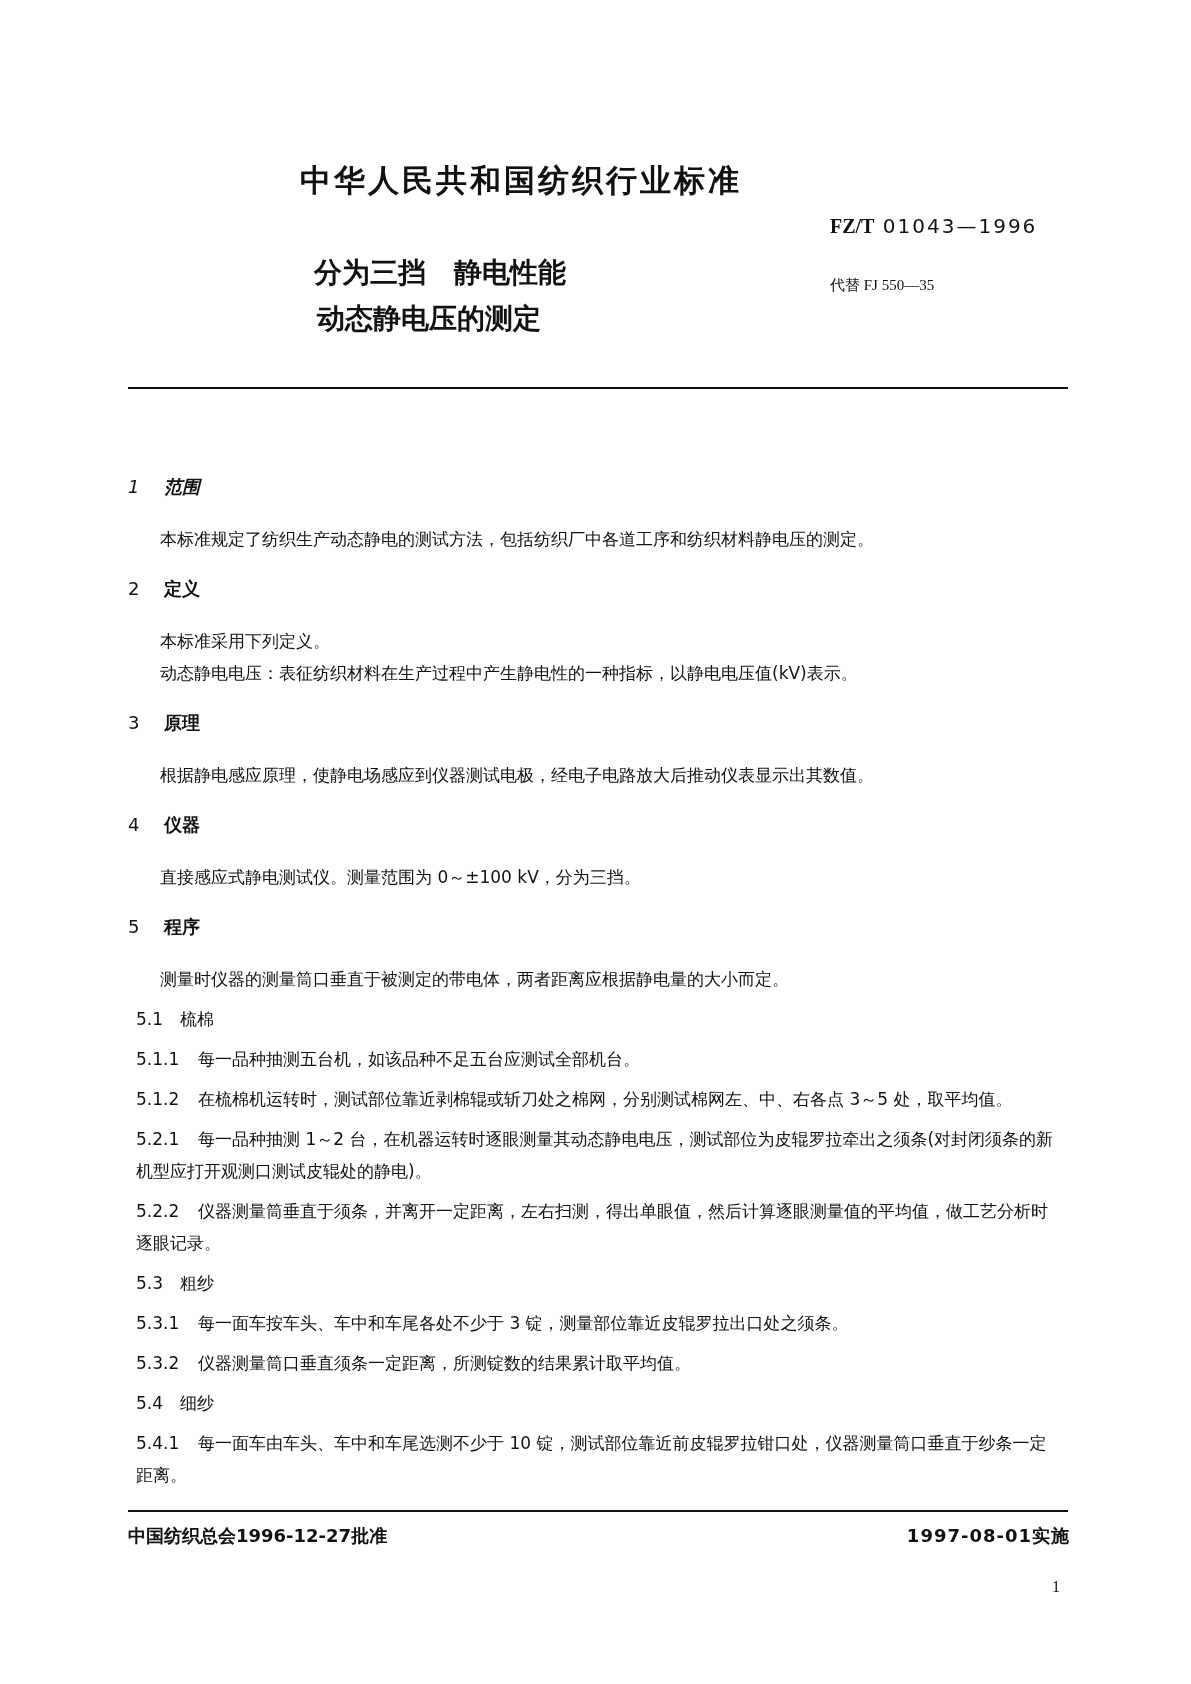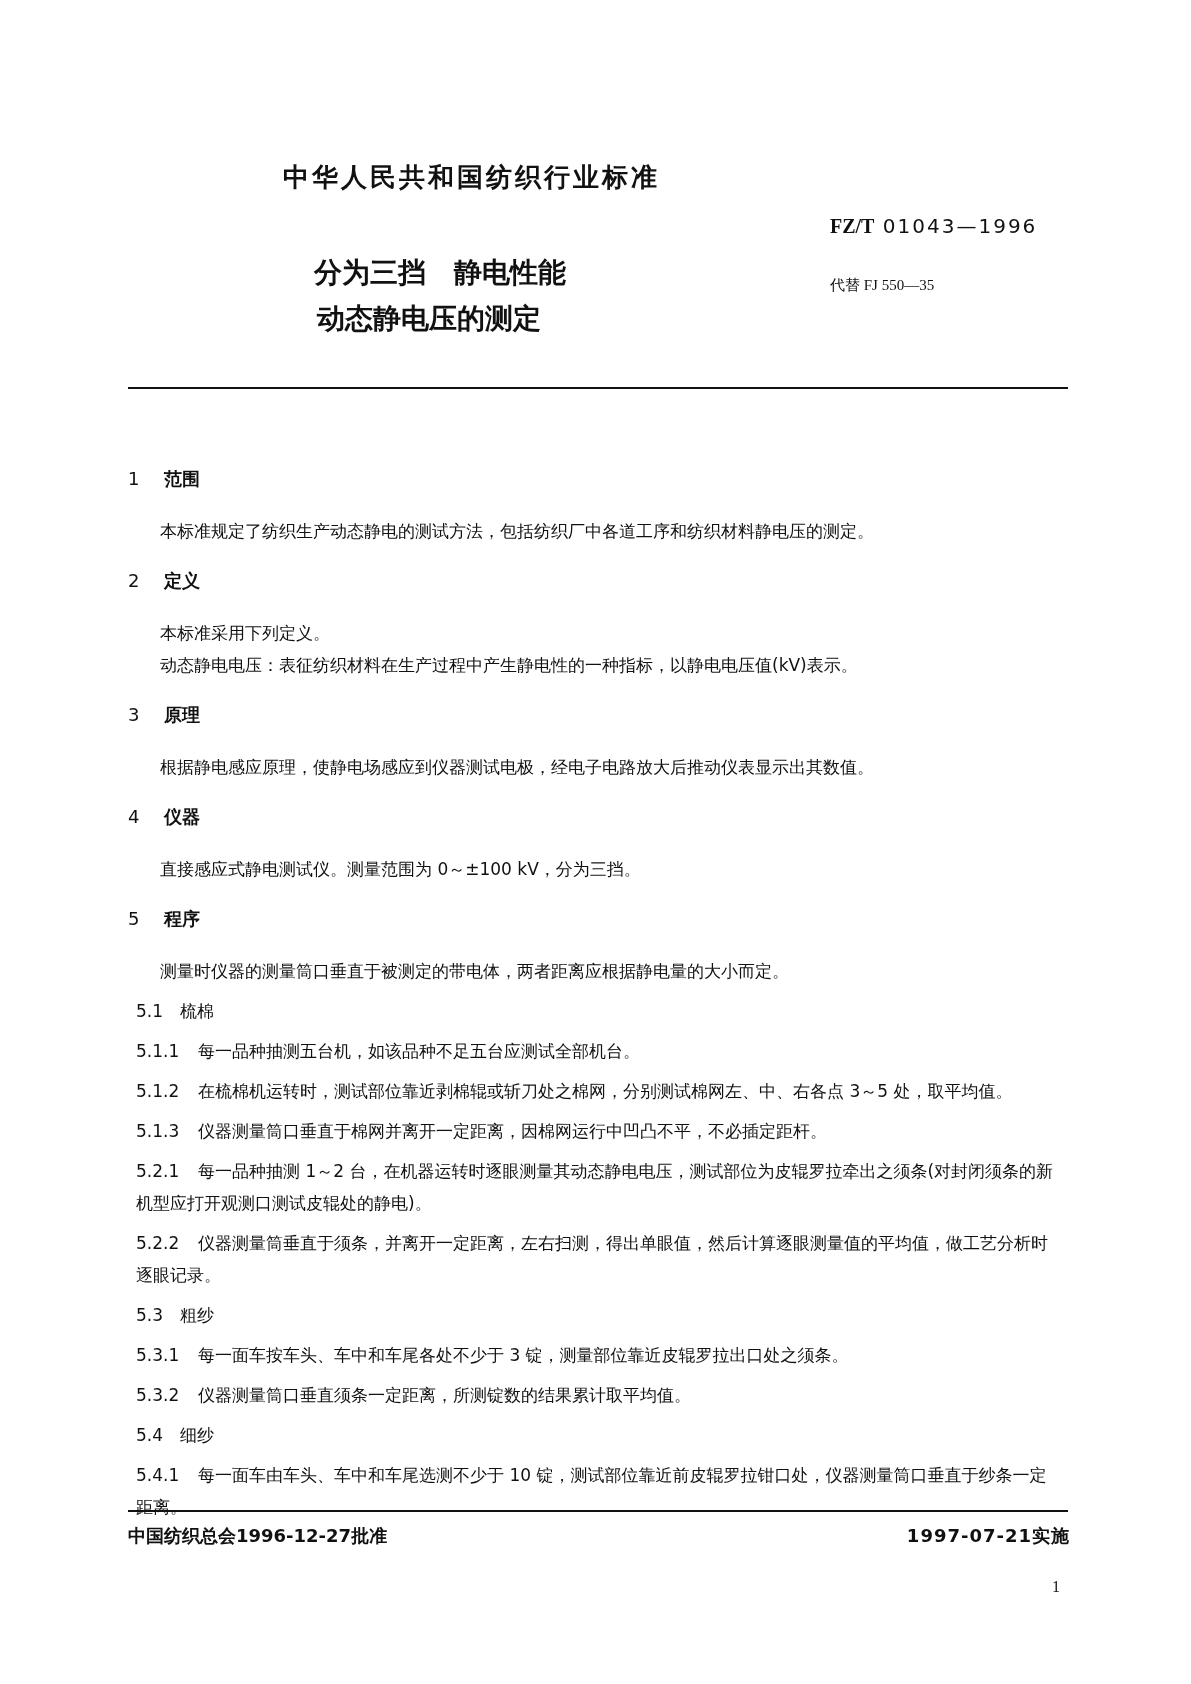--- a/index.html
+++ b/index.html
@@ -11,22 +11,22 @@
       width: 1191px;
       height: 1684px;
       position: relative;
       overflow: hidden;
       color: #111111;
       font-family: "DejaVu Sans", "Liberation Sans", sans-serif;
     }
     .abs { position: absolute; white-space: nowrap; }
 
     .std-header {
-      left: 283px; top: 160px;
-      font-size: 26px; font-weight: bold;
+      left: 300px; top: 160px;
+      font-size: 31px; font-weight: bold;
       letter-spacing: 3px;
     }
     .std-code {
       left: 830px; top: 214px;
       font-size: 20px;
       letter-spacing: 2px;
     }
     .std-code .code-prefix {
       font-family: "Liberation Serif", serif;
       font-weight: bold;
@@ -66,21 +66,21 @@
       font-size: 17px;
       line-height: 32px;
     }
     .sec-heading {
       font-weight: bold;
       font-size: 18px;
       height: 32px;
       margin-top: 18px;
       margin-bottom: 20px;
     }
-    .sec-heading:first-child { margin-top: 8px; }
+    .sec-heading:first-child { margin-top: 16px; font-style: italic; }
     .sec-heading .num {
       display: inline-block;
       width: 36px;
       font-weight: normal;
     }
     .para {
       text-indent: 32px;
       margin: 0;
     }
     .sub {
@@ -151,30 +151,29 @@
   <p class="para">直接感应式静电测试仪。测量范围为 0～±100 kV，分为三挡。</p>
 
   <div class="sec-heading">
     <span class="num">5</span><span>程序</span>
   </div>
   <p class="para">测量时仪器的测量筒口垂直于被测定的带电体，两者距离应根据静电量的大小而定。</p>
 
   <p class="sub level2"><span class="subnum">5.1</span><span>梳棉</span></p>
   <p class="sub"><span class="subnum">5.1.1</span><span>每一品种抽测五台机，如该品种不足五台应测试全部机台。</span></p>
   <p class="sub"><span class="subnum">5.1.2</span><span>在梳棉机运转时，测试部位靠近剥棉辊或斩刀处之棉网，分别测试棉网左、中、右各点 3～5 处，取平均值。</span></p>
-  <p class="sub"><span class="subnum">5.1.3</span><span>仪器测量筒口垂直于棉网并离开一定距离，因棉网运行中凹凸不平，不必插定距杆。</span></p>
 
   <p class="sub"><span class="subnum">5.2.1</span><span>每一品种抽测 1～2 台，在机器运转时逐眼测量其动态静电电压，测试部位为皮辊罗拉牵出之须条(对封闭须条的新机型应打开观测口测试皮辊处的静电)。</span></p>
   <p class="sub"><span class="subnum">5.2.2</span><span>仪器测量筒垂直于须条，并离开一定距离，左右扫测，得出单眼值，然后计算逐眼测量值的平均值，做工艺分析时逐眼记录。</span></p>
 
   <p class="sub level2"><span class="subnum">5.3</span><span>粗纱</span></p>
   <p class="sub"><span class="subnum">5.3.1</span><span>每一面车按车头、车中和车尾各处不少于 3 锭，测量部位靠近皮辊罗拉出口处之须条。</span></p>
   <p class="sub"><span class="subnum">5.3.2</span><span>仪器测量筒口垂直须条一定距离，所测锭数的结果累计取平均值。</span></p>
 
   <p class="sub level2"><span class="subnum">5.4</span><span>细纱</span></p>
   <p class="sub"><span class="subnum">5.4.1</span><span>每一面车由车头、车中和车尾选测不少于 10 锭，测试部位靠近前皮辊罗拉钳口处，仪器测量筒口垂直于纱条一定距离。</span></p>
 </div>
 
 <div class="rule rule-bottom"></div>
 
 <div class="abs footer-left">中国纺织总会1996-12-27批准</div>
-<div class="abs footer-right">1997-07-21实施</div>
+<div class="abs footer-right">1997-08-01实施</div>
 <div class="abs page-number">1</div>
 
 </body></html>

